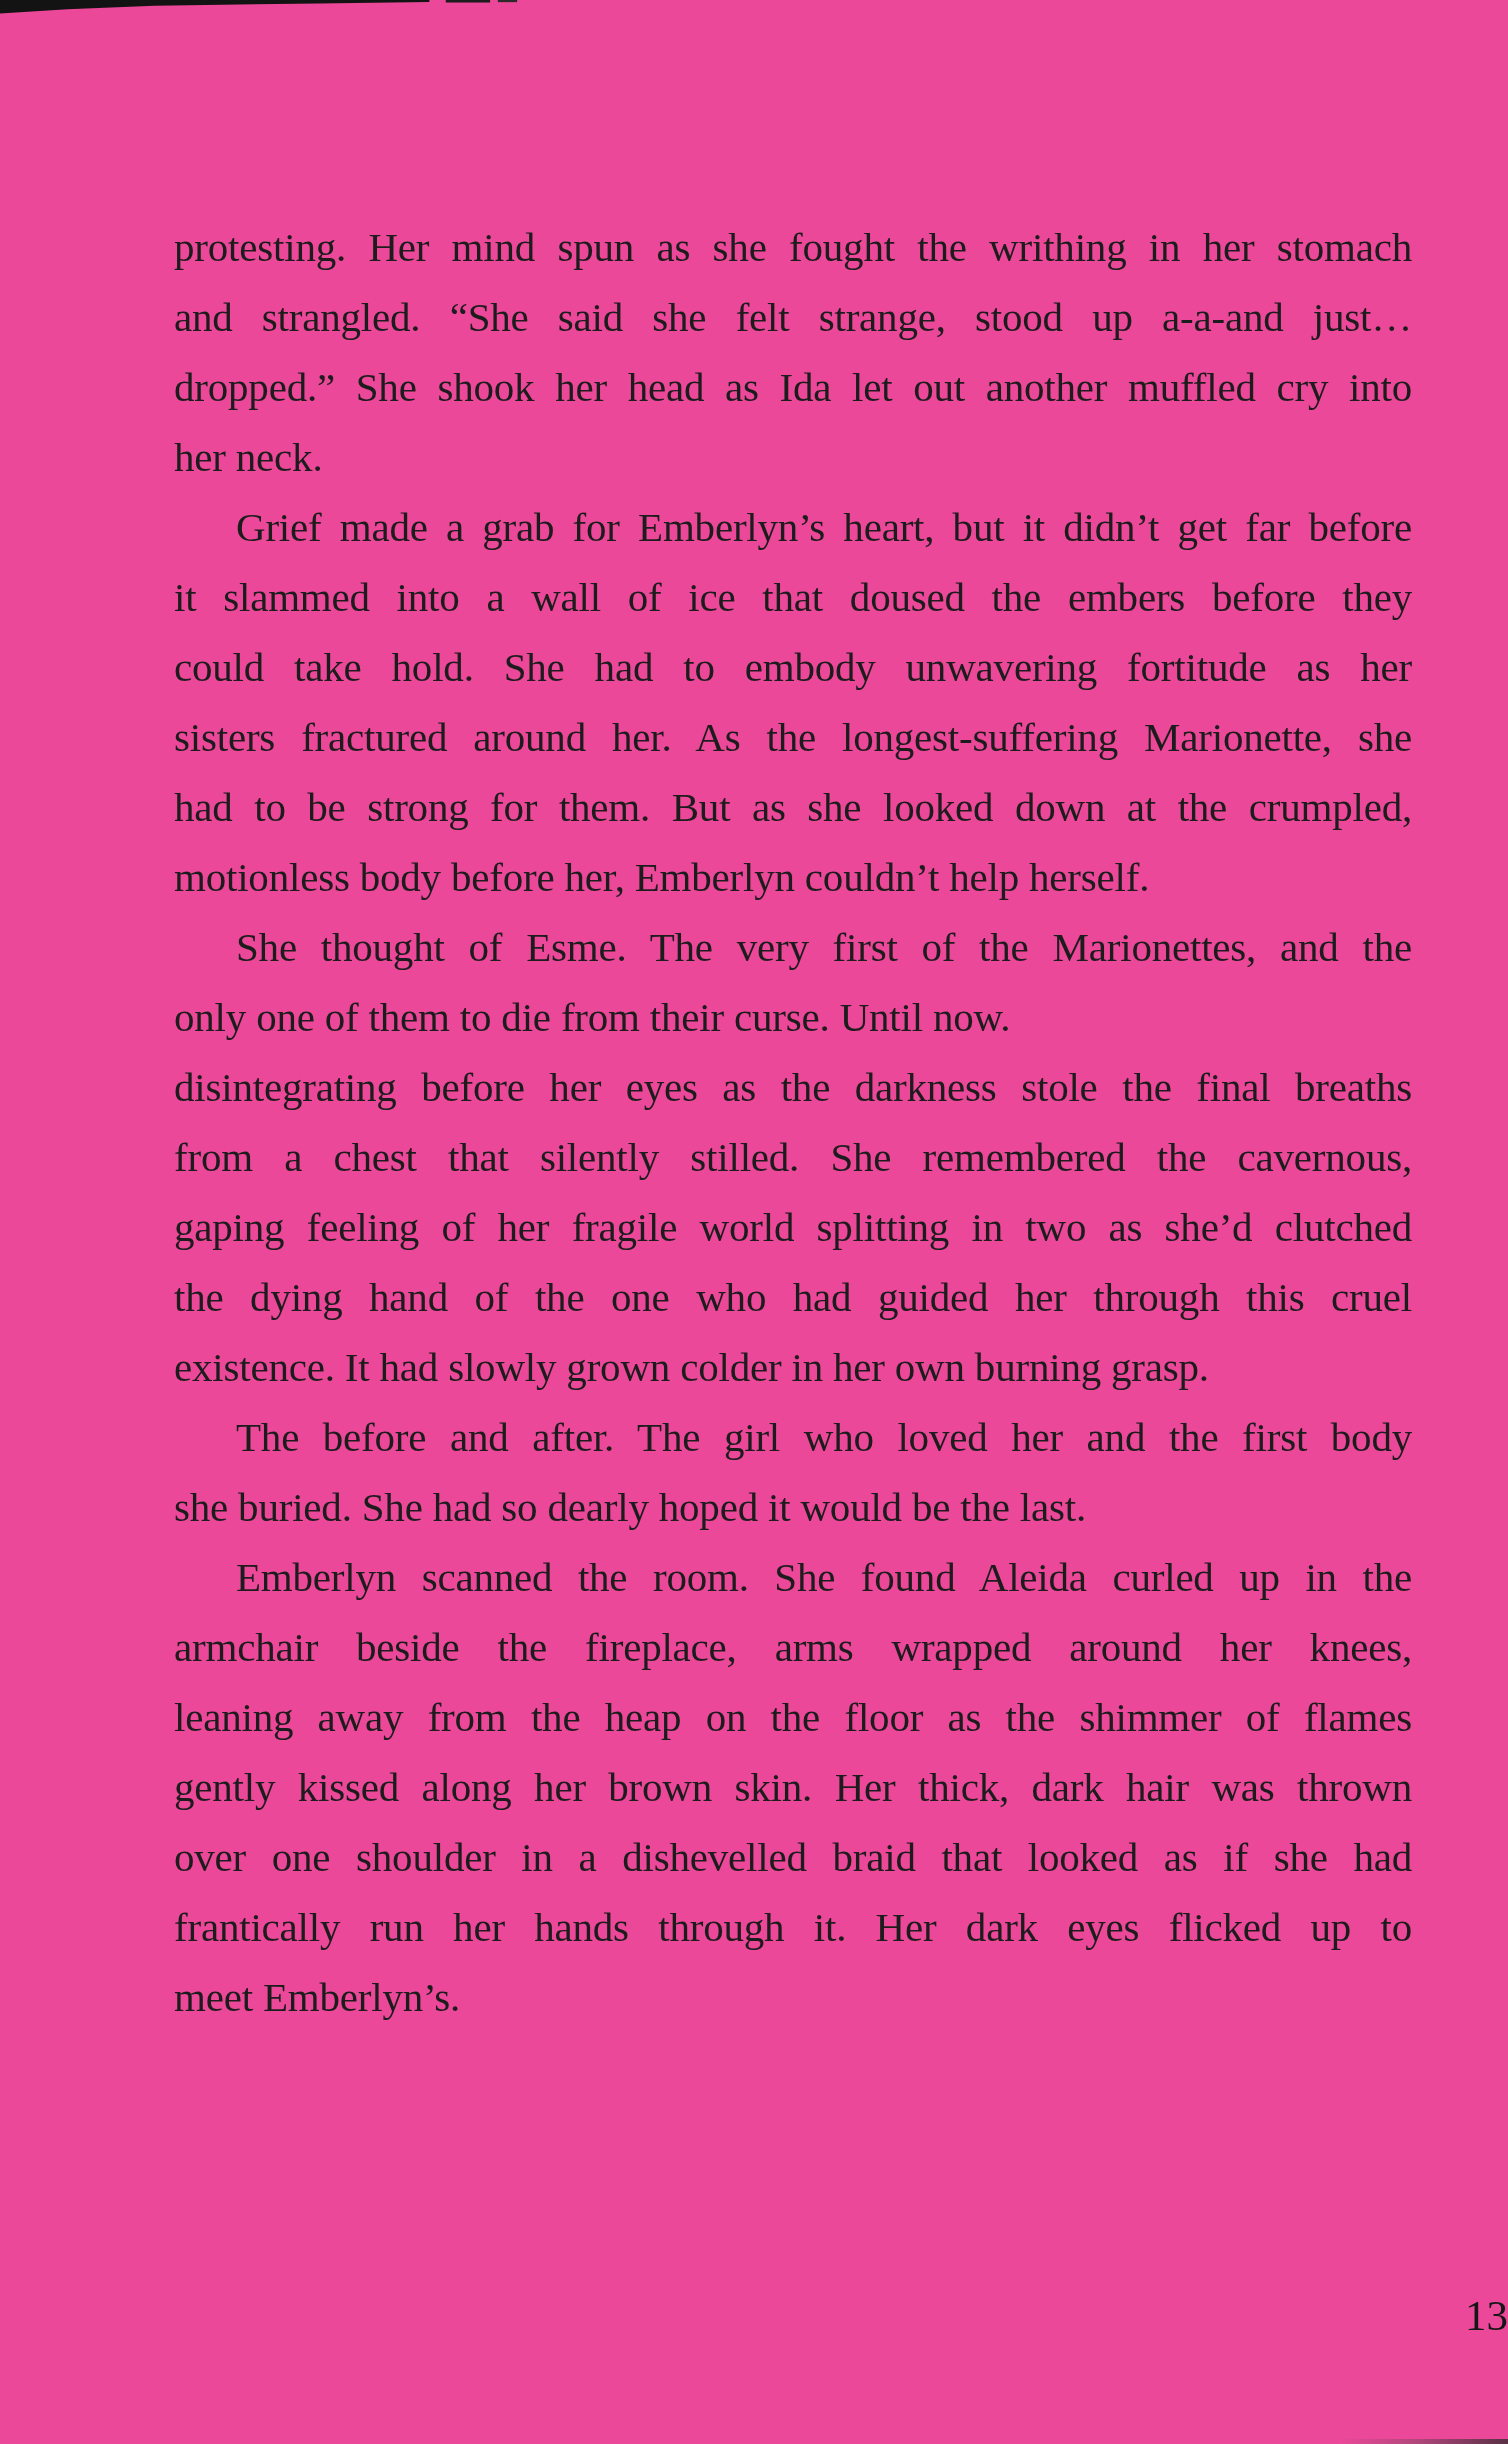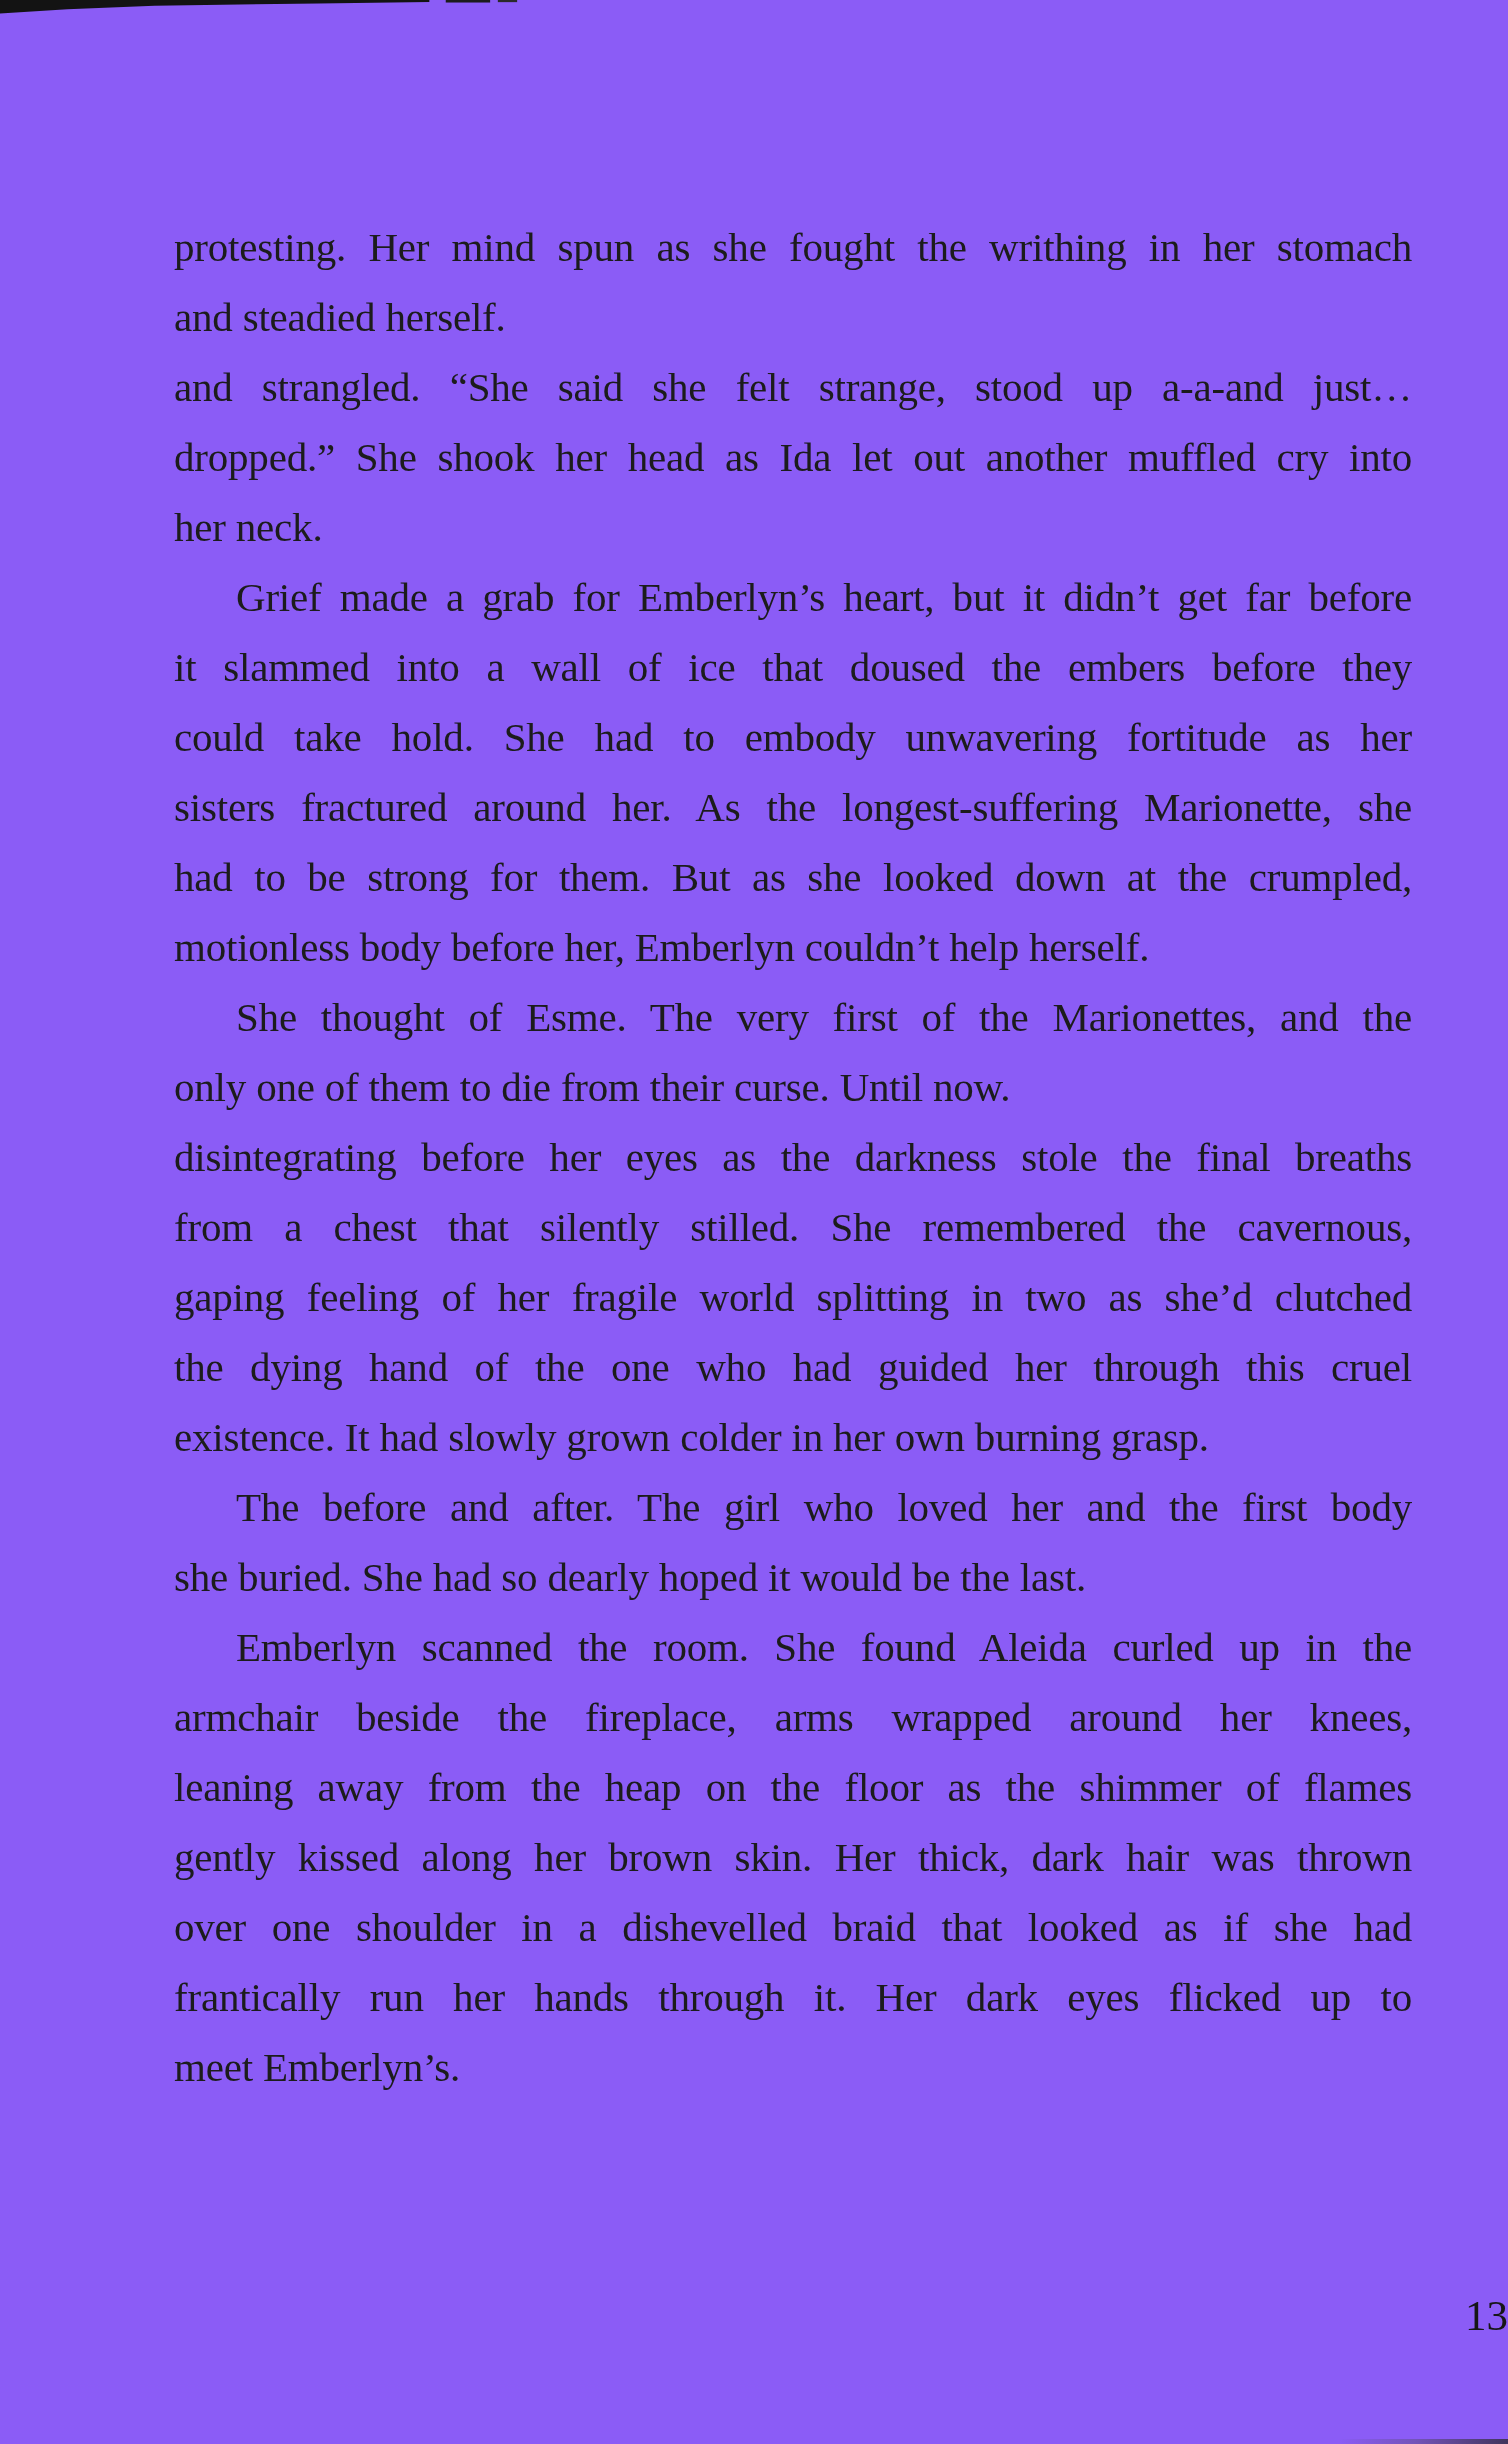--- a/index.html
+++ b/index.html
@@ -10,21 +10,21 @@
     width: 1508px;
     height: 2445px;
     background: #fefefe;
     font-family: "Liberation Serif", "DejaVu Serif", serif;
     overflow: hidden;
     position: relative;
   }
   .page {
     position: absolute;
     inset: 0;
-    background: #8b5cf6;
+    background: #ec4899;
   }
   
   .artifact-top {
     position: absolute;
     top: 0;
     left: 0;
     width: 521px;
     height: 17.4px;
     pointer-events: none;
   }
@@ -78,21 +78,20 @@
 <div class="page">
 
   <svg class="artifact-top" viewBox="0 0 540 18" xmlns="http://www.w3.org/2000/svg" aria-hidden="true">
     <polygon points="0,0 445,0 445,2 330,3.5 160,6 70,9.5 0,14" fill="#131313"></polygon>
     <rect x="462" y="0" width="46" height="2.6" fill="#1c1c1c"></rect>
     <rect x="516" y="0" width="20" height="2.2" fill="#2a2a2a"></rect>
   </svg>
 
   <div class="text-block" style="color: rgb(28, 28, 28);">
       <div class="line">protesting. Her mind spun as she fought the writhing in her stomach</div>
-      <div class="line last">and steadied herself.</div>
       <div class="line">and strangled. “She said she felt strange, stood up a-a-and just…</div>
       <div class="line">dropped.” She shook her head as Ida let out another muffled cry into</div>
       <div class="line last">her neck.</div>
       <div class="line indent">Grief made a grab for Emberlyn’s heart, but it didn’t get far before</div>
       <div class="line">it slammed into a wall of ice that doused the embers before they</div>
       <div class="line">could take hold. She had to embody unwavering fortitude as her</div>
       <div class="line">sisters fractured around her. As the longest-suffering Marionette, she</div>
       <div class="line">had to be strong for them. But as she looked down at the crumpled,</div>
       <div class="line last">motionless body before her, Emberlyn couldn’t help herself.</div>
       <div class="line indent">She thought of Esme. The very first of the Marionettes, and the</div>

